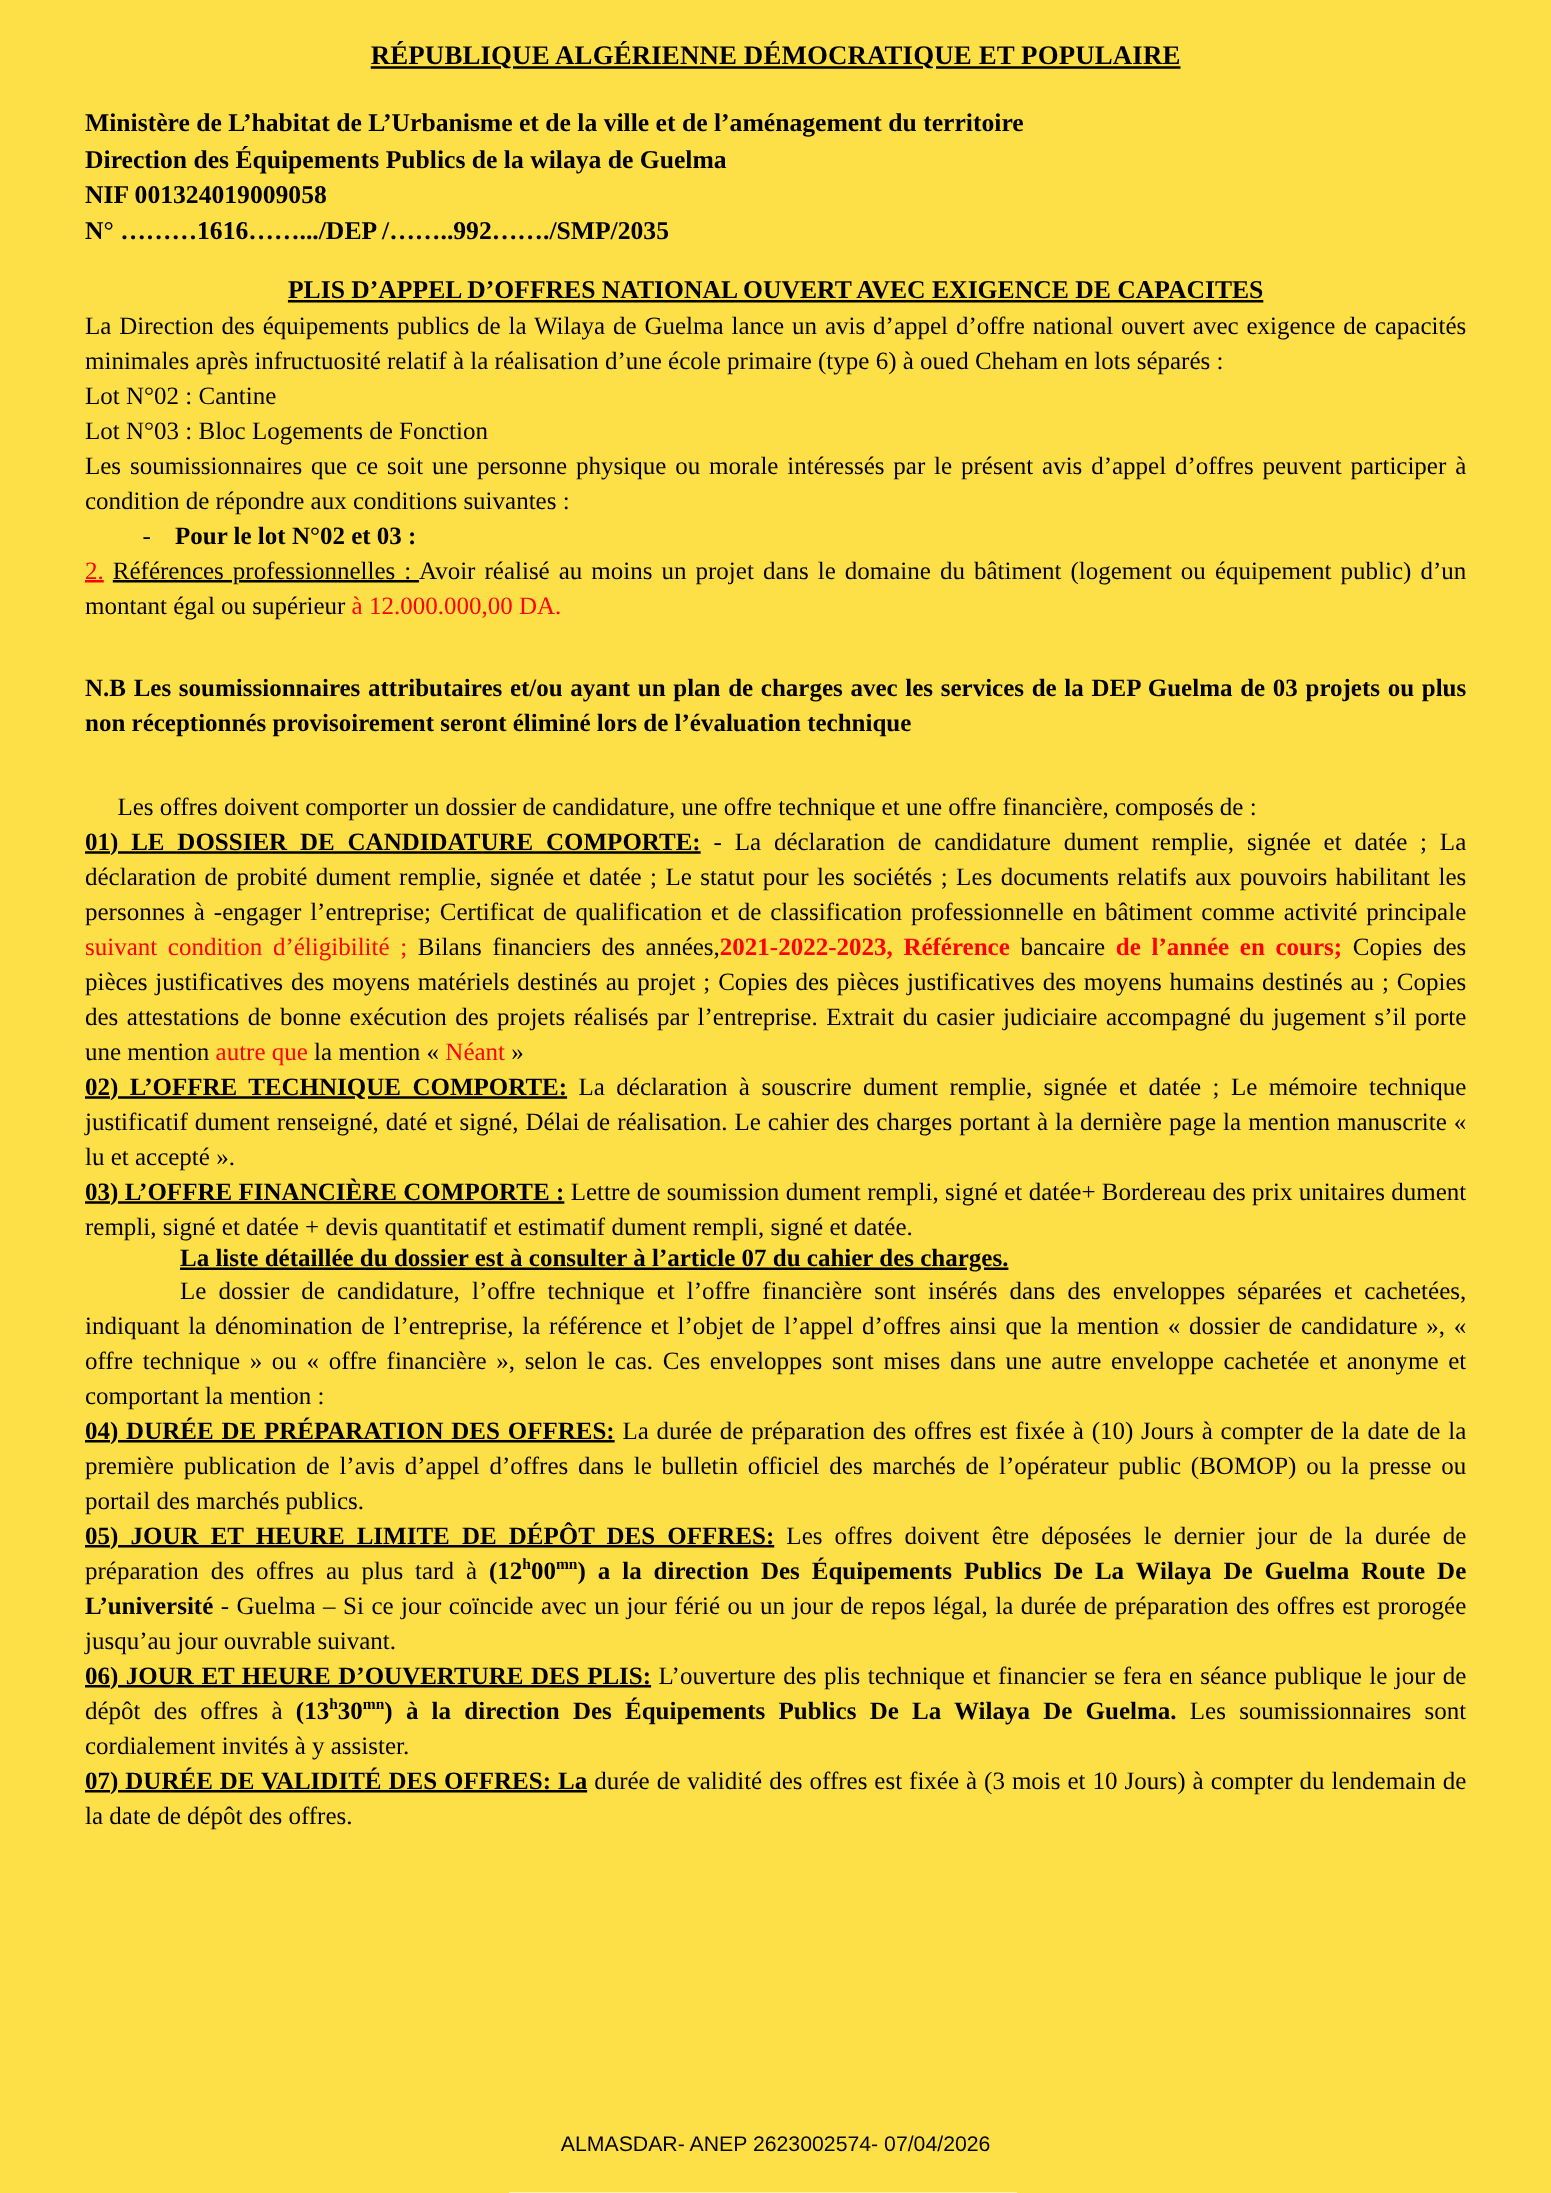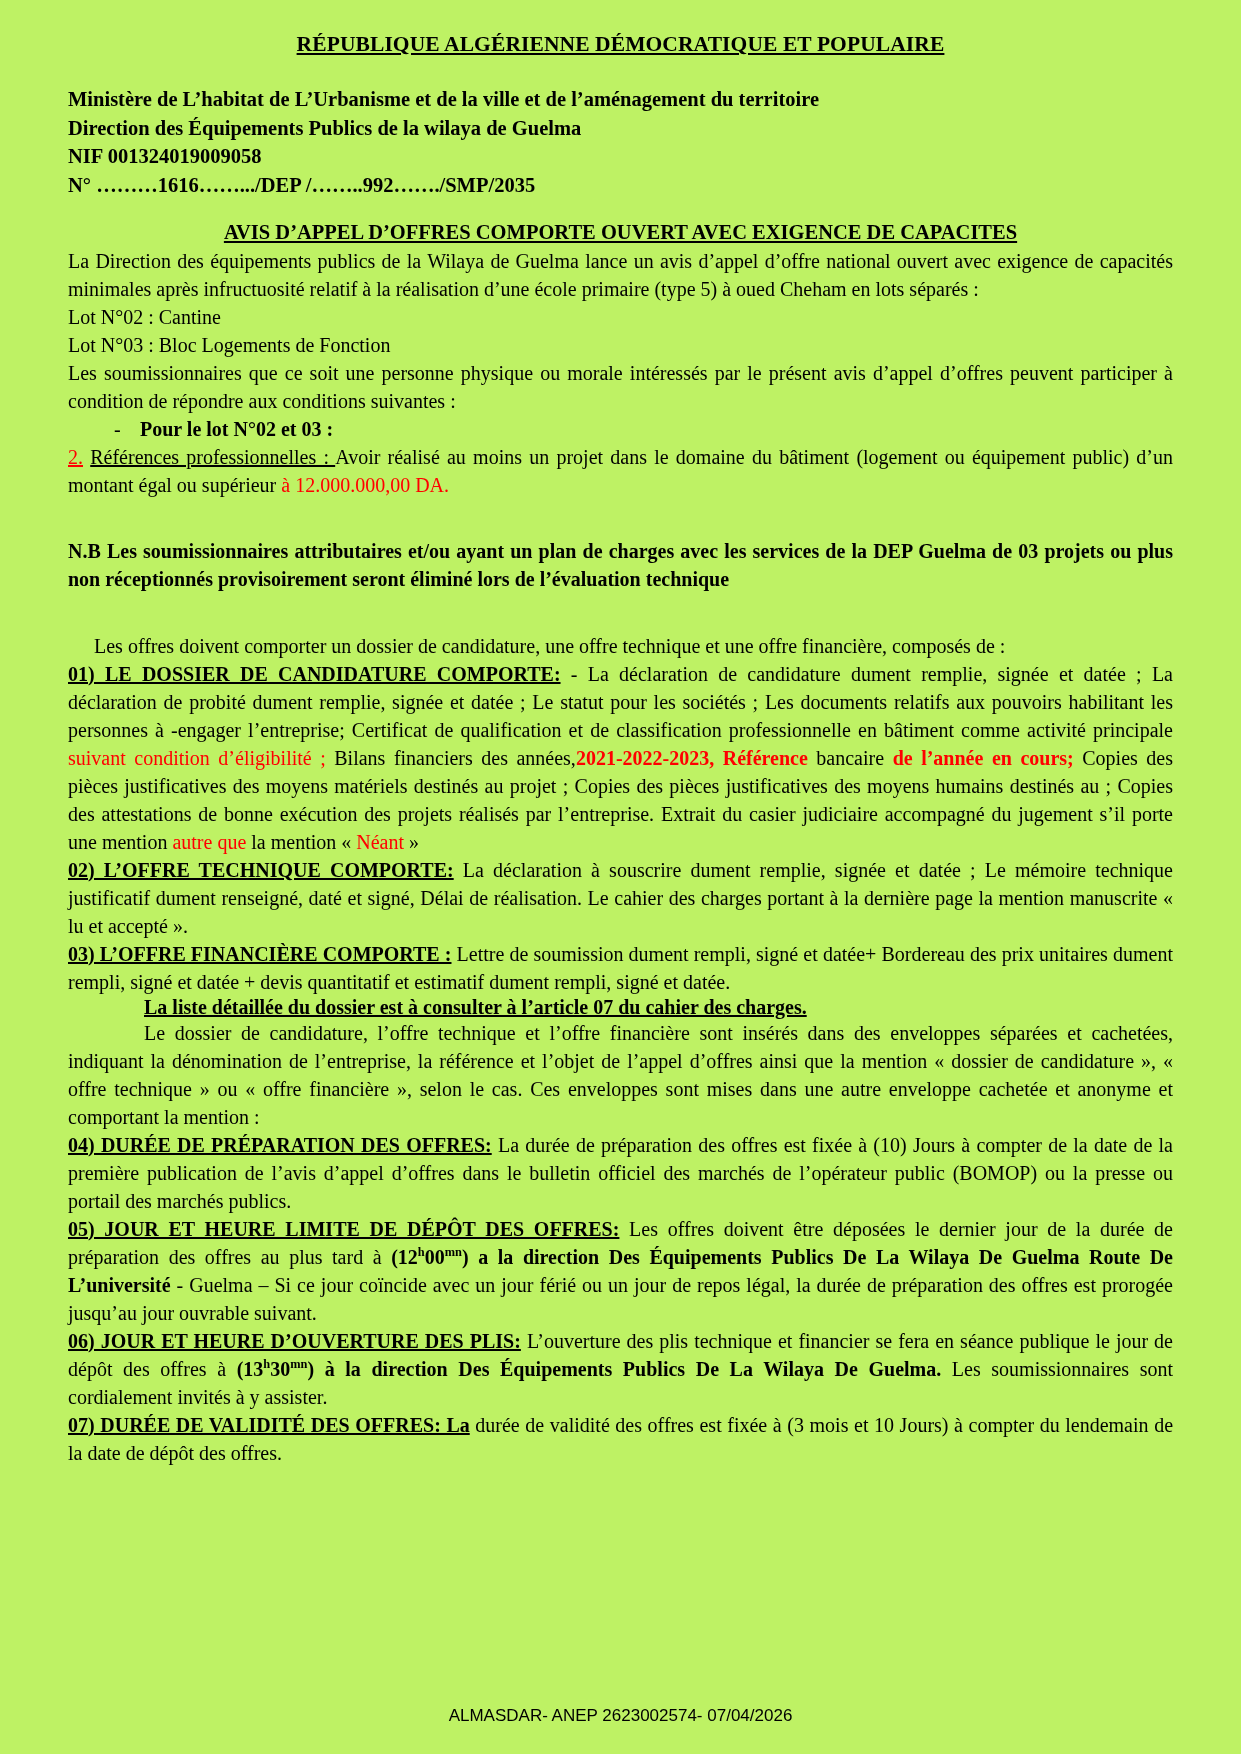--- a/index.html
+++ b/index.html
@@ -9,21 +9,21 @@
     background: #ffffff;
   }
   body {
     font-family: "Liberation Serif", "DejaVu Serif", serif;
     color: #000000;
   }
   .page {
     width: 1241px;
     height: 1754px;
     position: relative;
-    background: #bef264;
+    background: #fde047;
     box-sizing: border-box;
     padding: 22px 68px 0 68px;
     overflow: hidden;
   }
   .doc-title {
     text-align: center;
     font-weight: bold;
     font-size: 21.5px;
     text-decoration: underline;
     letter-spacing: 0.1px;
@@ -123,24 +123,24 @@
   <div class="header-block">
     <div>Ministère de L’habitat de L’Urbanisme et de la ville et de l’aménagement du territoire</div>
     <div>Direction des Équipements Publics de la wilaya de Guelma</div>
     <div>NIF 001324019009058</div>
     <div>N° ………1616…….../DEP /……..992……./SMP/2035</div>
   </div>
 
   <div class="spacer-md"></div>
 
   <div class="notice-title">
-    <span class="u">AVIS D’APPEL D’OFFRES COMPORTE OUVERT AVEC EXIGENCE DE CAPACITES</span><br>
+    <span class="u">PLIS D’APPEL D’OFFRES NATIONAL OUVERT AVEC EXIGENCE DE CAPACITES</span><br>
   </div>
 
-  <p class="body just">La Direction des équipements publics de la Wilaya de Guelma lance un avis d’appel d’offre national ouvert avec exigence de capacités minimales après infructuosité relatif à la réalisation d’une école primaire (type 5) à oued Cheham en lots séparés :</p>
+  <p class="body just">La Direction des équipements publics de la Wilaya de Guelma lance un avis d’appel d’offre national ouvert avec exigence de capacités minimales après infructuosité relatif à la réalisation d’une école primaire (type 6) à oued Cheham en lots séparés :</p>
 
   <div class="lot-line">Lot N°02 : Cantine</div>
   <div class="lot-line">Lot N°03 : Bloc Logements de Fonction</div>
 
   <p class="body just">Les soumissionnaires que ce soit une personne physique ou morale intéressés par le présent avis d’appel d’offres peuvent participer à condition de répondre aux conditions suivantes :</p>
 
   <div class="bullet-row">
     <span class="dash">-</span><b>Pour le lot N°02 et 03 :</b>
   </div>
 

